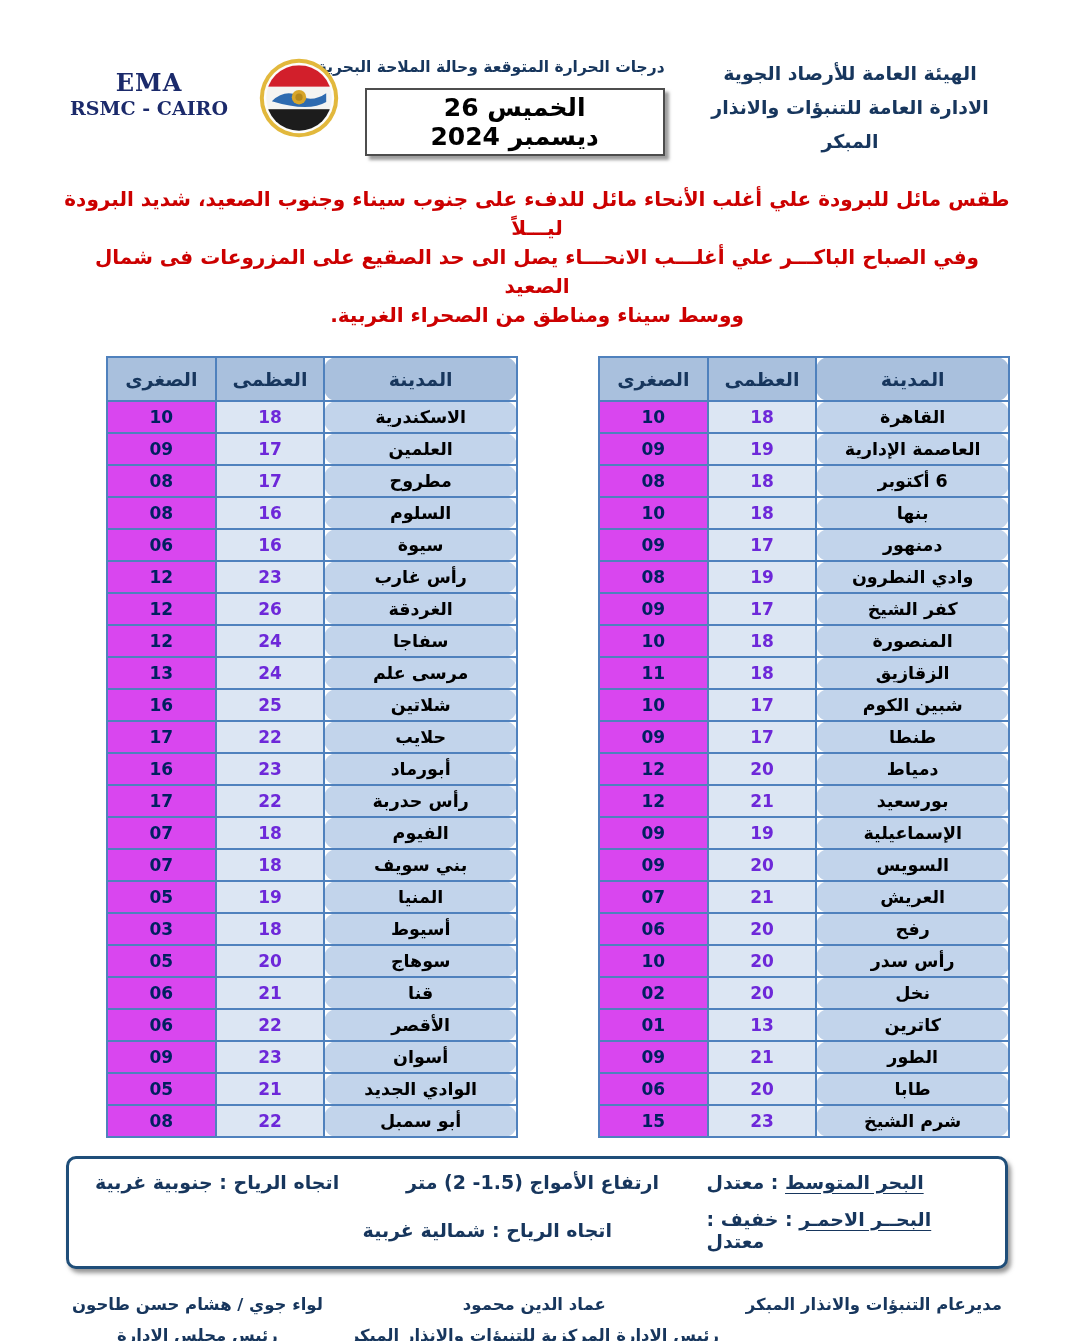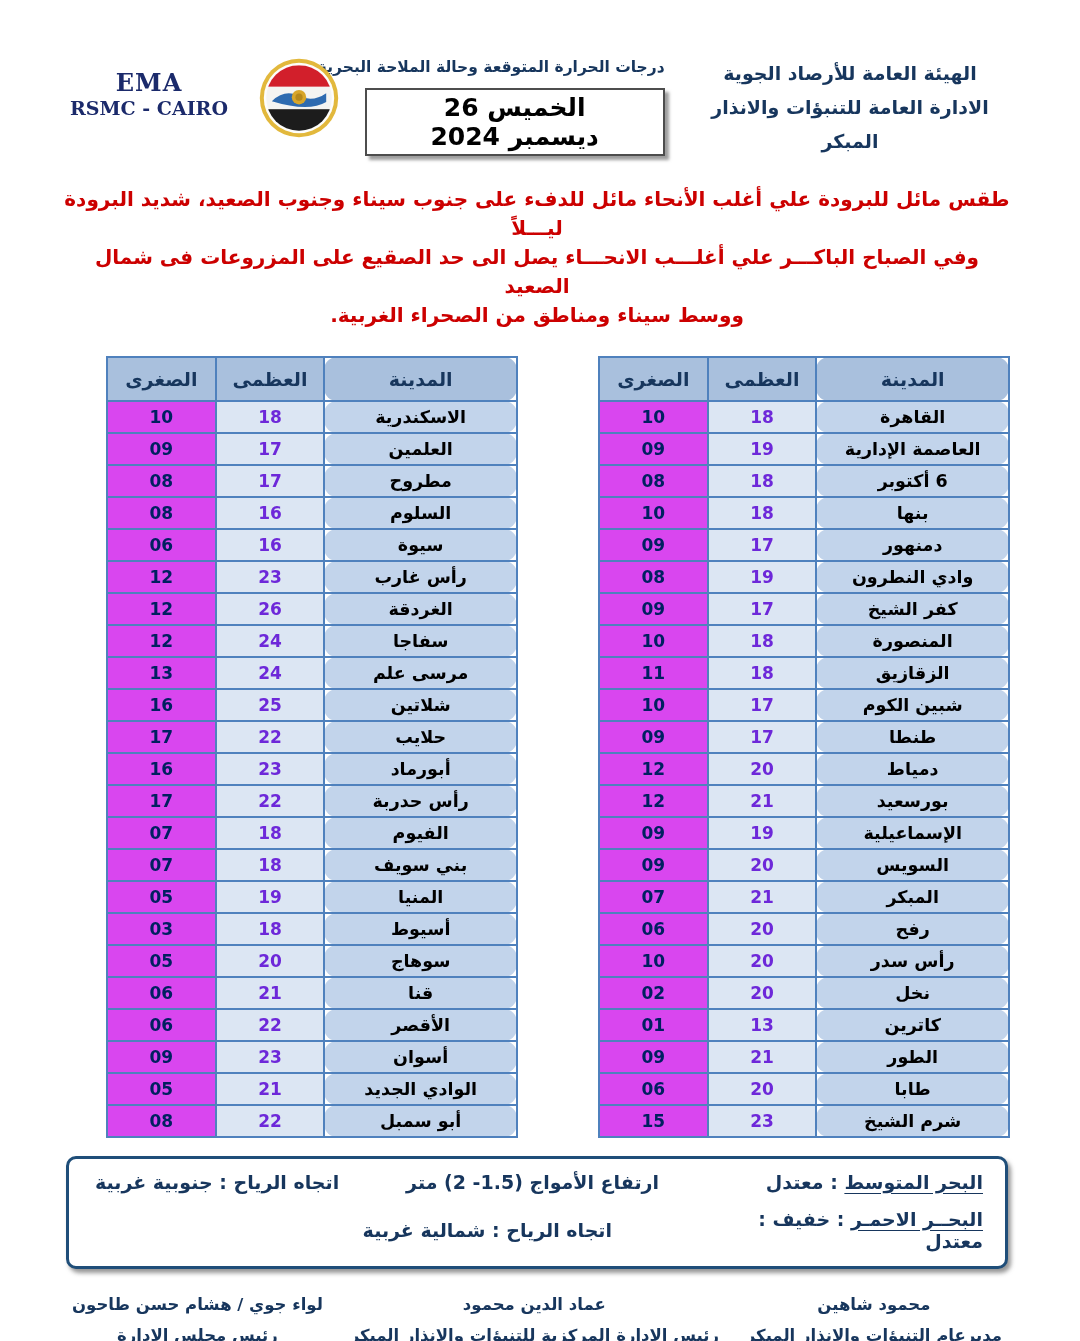--- a/index.html
+++ b/index.html
@@ -47,21 +47,21 @@
   td.min  { background: #d946ef; color: #002060; font-size: 17px; }
 
   
   .marine-box {
     margin: 18px 2px 0; border: 3.5px solid #1f4e79; border-radius: 10px;
     box-shadow: 3px 4px 4px rgba(95,95,95,.65);
     padding: 12px 22px 14px; background: #fff;
     display: grid; grid-template-columns: 31% 39% 30%; row-gap: 15px; align-items: center;
     color: #17365d; font-weight: bold; font-size: 19px;
   }
-  .marine-cell.sea { text-align: right; }
+  .marine-cell.sea { text-align: left; }
   .marine-cell.waves { text-align: center; }
   .marine-cell.wind { text-align: left; padding-left: 4px; }
   .sea-label { text-decoration: underline; text-underline-offset: 4px; }
 
   
   .signatures { display: flex; justify-content: space-between; margin-top: 20px; padding: 0 8px; }
   .sig { text-align: center; color: #17365d; font-weight: bold; font-size: 16.5px; line-height: 1.9; }
 </style>
 </head>
 <body>
@@ -188,21 +188,21 @@
             <td class="city">الإسماعيلية</td>
             <td class="max">19</td>
             <td class="min">09</td>
           </tr>
           <tr>
             <td class="city">السويس</td>
             <td class="max">20</td>
             <td class="min">09</td>
           </tr>
           <tr>
-            <td class="city">المبكر</td>
+            <td class="city">العريش</td>
             <td class="max">21</td>
             <td class="min">07</td>
           </tr>
           <tr>
             <td class="city">رفح</td>
             <td class="max">20</td>
             <td class="min">06</td>
           </tr>
           <tr>
             <td class="city">رأس سدر</td>
@@ -368,21 +368,20 @@
   <div class="marine-box" id="marine-grid">
       <div class="marine-cell sea"><span class="sea-label">البحر المتوسط</span> : معتدل</div>
       <div class="marine-cell waves">ارتفاع الأمواج (1.5- 2) متر</div>
       <div class="marine-cell wind">اتجاه الرياح : جنوبية غربية</div>
       <div class="marine-cell sea"><span class="sea-label">البحــر الاحمـر</span> : خفيف : معتدل</div>
       <div class="marine-cell wind">اتجاه الرياح : شمالية غربية</div>
     </div>
 
   <div class="signatures" id="signatures">
       <div class="sig">
-        <div>محمود شاهين</div>
         <div>مديرعام التنبؤات والانذار المبكر</div>
       </div>
       <div class="sig">
         <div>عماد الدين محمود</div>
         <div>رئيس الإدارة المركزية للتنبؤات والانذار المبكر</div>
       </div>
       <div class="sig">
         <div>لواء جوي / هشام حسن طاحون</div>
         <div>رئيس مجلس الإدارة</div>
       </div>

